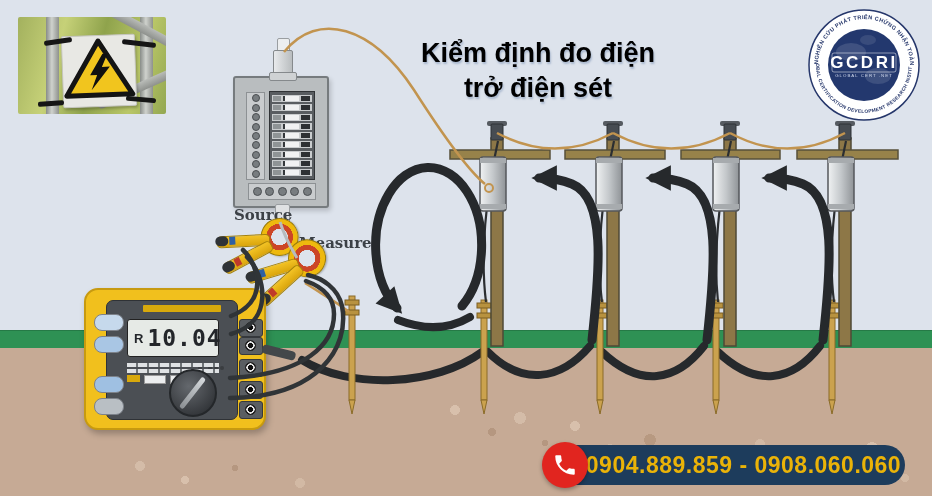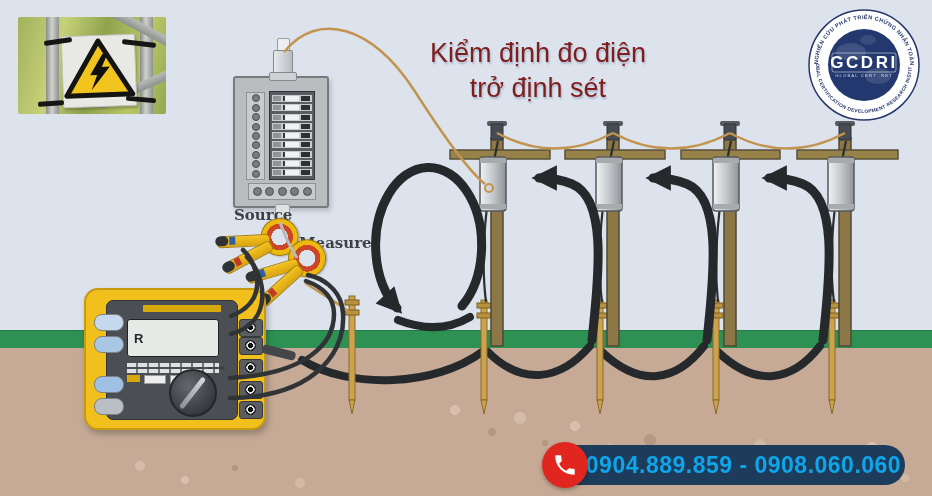--- a/index.html
+++ b/index.html
@@ -22,21 +22,21 @@
       radial-gradient(circle 4px at 820px 118px,#b59780 98%,transparent),
       radial-gradient(circle 6px at 872px 100px,#d8c0ac 98%,transparent),
       radial-gradient(circle 4px at 905px 130px,#d2b9a4 98%,transparent),
       radial-gradient(circle 5px at 140px 118px,#d4bca8 98%,transparent),
       radial-gradient(circle 4px at 185px 132px,#d8c0ac 98%,transparent),
       radial-gradient(circle 3px at 235px 120px,#b59780 98%,transparent),
       radial-gradient(circle 5px at 300px 135px,#d2b9a4 98%,transparent);}
 
   
   .title{position:absolute;left:388px;top:36px;width:300px;text-align:center;
-    color:#7f1d1d;font-weight:normal;font-size:27px;line-height:1.3;
+    color:#000000;font-weight:bold;font-size:27px;line-height:1.3;
     text-shadow:1px 2px 2px rgba(70,100,150,.35);}
 
   
   .photo{position:absolute;left:18px;top:17px;width:148px;height:97px;overflow:hidden;border-radius:2px;
     background:linear-gradient(105deg,#a3b15e 0%,#c6d178 28%,#8fa34c 52%,#bac768 78%,#93a751 100%);}
   .photo .pole{position:absolute;top:-4px;width:13px;height:110px;background:linear-gradient(90deg,#888c88,#cfd2cd 45%,#8e918d);border-radius:6px;}
   .photo .pole.p1{left:28px;} .photo .pole.p2{left:122px;}
   .photo .brace{position:absolute;width:90px;height:9px;background:linear-gradient(#b9bcb8,#8e918d);border-radius:5px;}
   .photo .brace.b1{left:78px;top:6px;transform:rotate(28deg);}
   .photo .brace.b2{left:76px;top:66px;transform:rotate(-24deg);}
@@ -106,21 +106,21 @@
   .meter .b1{top:24px;background:#c6d9ec;} .meter .b2{top:46px;background:#a9c6e4;}
   .meter .b3{top:86px;background:#9fc0e2;} .meter .b4{top:108px;background:#b9bfc4;}
   .meter .jack{position:absolute;left:132px;width:22px;height:16px;background:#5a5e62;border:1px solid #36393d;border-radius:3px;}
   .meter .jack::after{content:"";position:absolute;left:5px;top:2px;width:11px;height:11px;border-radius:50%;
     background:radial-gradient(circle,#0e0e0e 0 34%,#e4e4e4 36% 52%,#222 54% 70%,#4c5054 72%);}
   .meter .j1{top:18px;} .meter .j2{top:36px;} .meter .j3{top:58px;} .meter .j4{top:80px;} .meter .j5{top:100px;}
 
   
   .phone-pill{position:absolute;left:556px;top:445px;width:349px;height:40px;background:#1d3c5c;border-radius:20px;
     display:flex;align-items:center;justify-content:center;padding-left:26px;box-sizing:border-box;
-    color:#0ea5e9;font-weight:bold;font-size:23px;letter-spacing:.5px;cursor:pointer;}
+    color:#eab308;font-weight:bold;font-size:23px;letter-spacing:.5px;cursor:pointer;}
   .phone-circle{position:absolute;left:542px;top:442px;width:46px;height:46px;border-radius:50%;background:#e1251f;
     display:flex;align-items:center;justify-content:center;box-shadow:0 2px 4px rgba(0,0,0,.3);}
 
   .overlay{position:absolute;left:0;top:0;width:932px;height:496px;pointer-events:none;}
 </style>
 </head>
 <body>
 
 <div class="canvas">
 
@@ -139,21 +139,21 @@
       </svg>
     </div>
     <div class="tie t1"></div>
     <div class="tie t2"></div>
     <div class="tie t3"></div>
     <div class="tie t4"></div>
   </div>
 
   <div class="title">
     <div>Kiểm định đo điện</div>
-    <div>trở định sét</div>
+    <div>trở điện sét</div>
   </div>
 
   <div class="logo">
     <svg width="116" height="114" viewBox="0 0 116 114">
       <circle cx="58" cy="57" r="55" fill="#ffffff" stroke="#26376b" stroke-width="1.5"></circle>
       <circle cx="58" cy="57" r="36" fill="#23386e"></circle>
       <ellipse cx="45" cy="44" rx="15" ry="9" fill="#ffffff" opacity="0.13"></ellipse>
       <ellipse cx="72" cy="68" rx="13" ry="8" fill="#ffffff" opacity="0.12"></ellipse>
       <ellipse cx="62" cy="32" rx="8" ry="5" fill="#ffffff" opacity="0.10"></ellipse>
       <defs>
@@ -256,20 +256,21 @@
     <div class="ring"></div>
     <div class="h h1"></div>
     <div class="h h2"></div>
   </div>
 
   <div class="meter">
     <div class="face">
       <div class="brand"></div>
       <div class="lcd">
         <span class="q">R</span>
+        <span class="v">10.04</span>
         <span class="dots"></span>
       </div>
       <div class="ranges">
         <div class="bar"></div>
           <div class="bar"></div>
         <div class="boxes">
             <i class="k1"></i>
             <i class="k2"></i>
             <i class="k3"></i>
           </div>

